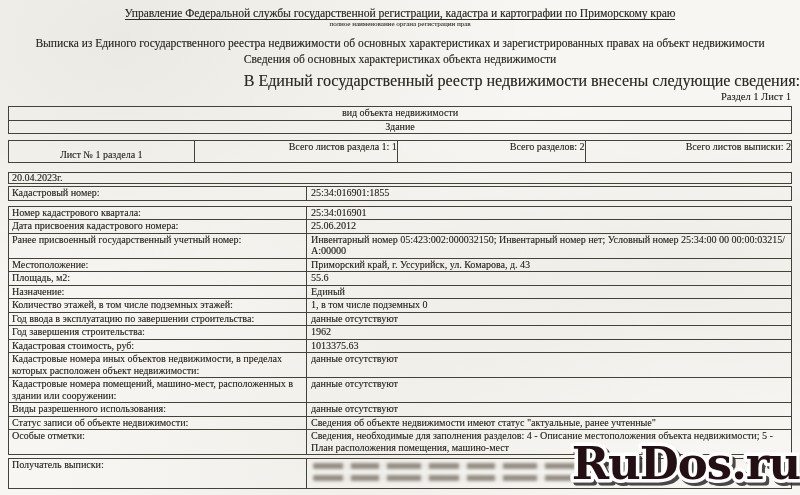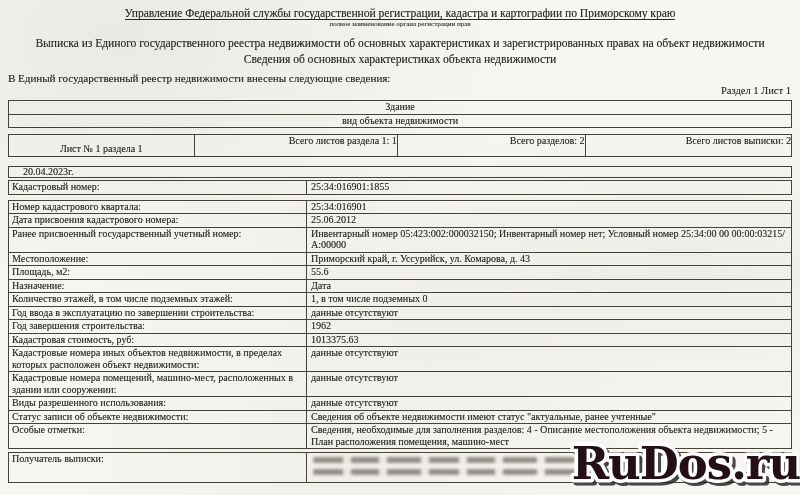--- a/index.html
+++ b/index.html
@@ -19,36 +19,36 @@
       var(--paper);
   }
   .page{ text-shadow:0.2px 0.2px 0.5px rgba(43,42,36,0.45); }
 
   
   .org-title{ padding-top:7px; font-size:11.5px; text-align:center; }
   .org-title span{ border-bottom:1px solid var(--ink); padding-bottom:0px; }
   .org-caption{ font-size:7px; text-align:center; margin-top:1px; color:#3a3931; }
   .doc-title{ margin:9px 22px 0; font-size:11.5px; text-align:center; }
   .info-title{ margin-top:4px; font-size:11.5px; text-align:center; }
-  .intro{ margin:7px 0 0 8px; font-size:11px; text-align:left; }
+  .intro{ margin:7px 0 0 8px; font-size:16px; text-align:right; }
   .section-sheet{ margin:1px 9px 0 0; font-size:10.5px; text-align:right; }
 
   
   .tableA,.tableB,.tableC,.trow,.main-table{ font-size:10px; line-height:11.5px; }
 
   .tableA{ margin:4px 8px 0; border:1px solid var(--border); }
   .a-row{ text-align:center; min-height:12px; line-height:12.5px; }
   .a-row + .a-row{ border-top:1px solid var(--border); }
 
   .tableB{ margin:6px 8px 0; border:1px solid var(--border); display:flex; }
   .b-cell{ box-sizing:border-box; text-align:center; min-height:12px; line-height:12.5px; }
   .b-cell + .b-cell{ border-left:1px solid var(--border);text-align:right; }
   .b-w1{ width:23.6%;margin-top:8px; } .b-w2{ width:26%; } .b-w3{ width:24%; } .b-w4{ width:26.4%; }
 
-  .tableC{ margin:9px 8px 0; border:1px solid var(--border); min-height:10px; line-height:10.5px; padding:0 0 0 14px; }
+  .tableC{ margin:9px 8px 0; border:1px solid var(--border); min-height:10px; line-height:10.5px; padding:0 0 0 3px; }
 
   .trow{ display:flex; border:1px solid var(--border); margin:0 8px; min-height:12px; box-sizing:border-box; }
   .trow.first{ margin-top:2px; }
   .lab{ width:298px; box-sizing:border-box; border-right:1px solid var(--border); padding:0 3px 1px 3px; }
   .val{ flex:1; padding:0 4px 1px 4px; }
 
   .main-table{ margin:5px 8px 0; border:1px solid var(--border); }
   .main-table .trow{ border:0; margin:0; }
   .main-table .trow + .trow{ border-top:1px solid var(--border); }
 
@@ -81,22 +81,22 @@
   <div class="org-title">
     <span>Управление Федеральной службы государственной регистрации, кадастра и картографии по Приморскому краю</span>
   </div>
   <div class="org-caption">полное наименование органа регистрации прав</div>
   <div class="doc-title">Выписка из Единого государственного реестра недвижимости об основных характеристиках и зарегистрированных правах на объект недвижимости</div>
   <div class="info-title">Сведения об основных характеристиках объекта недвижимости</div>
   <div class="intro">В Единый государственный реестр недвижимости внесены следующие сведения:</div>
   <div class="section-sheet">Раздел 1 Лист 1</div>
 
   <div class="tableA">
+    <div class="a-row">вид объекта недвижимости</div>
     <div class="a-row">Здание</div>
-    <div class="a-row">вид объекта недвижимости</div>
   </div>
 
   <div class="tableB">
     <div class="b-cell b-w1">Лист № 1 раздела 1</div>
     <div class="b-cell b-w2">Всего листов раздела 1: 1</div>
     <div class="b-cell b-w3">Всего разделов: 2</div>
     <div class="b-cell b-w4">Всего листов выписки: 2</div>
   </div>
 
   <div class="tableC">20.04.2023г.</div>
@@ -122,21 +122,21 @@
     <div class="trow">
       <div class="lab">Местоположение:</div>
       <div class="val">Приморский край, г. Уссурийск, ул. Комарова, д. 43</div>
     </div>
     <div class="trow">
       <div class="lab">Площадь, м2:</div>
       <div class="val">55.6</div>
     </div>
     <div class="trow">
       <div class="lab">Назначение:</div>
-      <div class="val">Дата</div>
+      <div class="val">Единый</div>
     </div>
     <div class="trow">
       <div class="lab">Количество этажей, в том числе подземных этажей:</div>
       <div class="val">1, в том числе подземных 0</div>
     </div>
     <div class="trow">
       <div class="lab">Год ввода в эксплуатацию по завершении строительства:</div>
       <div class="val">данные отсутствуют</div>
     </div>
     <div class="trow">

